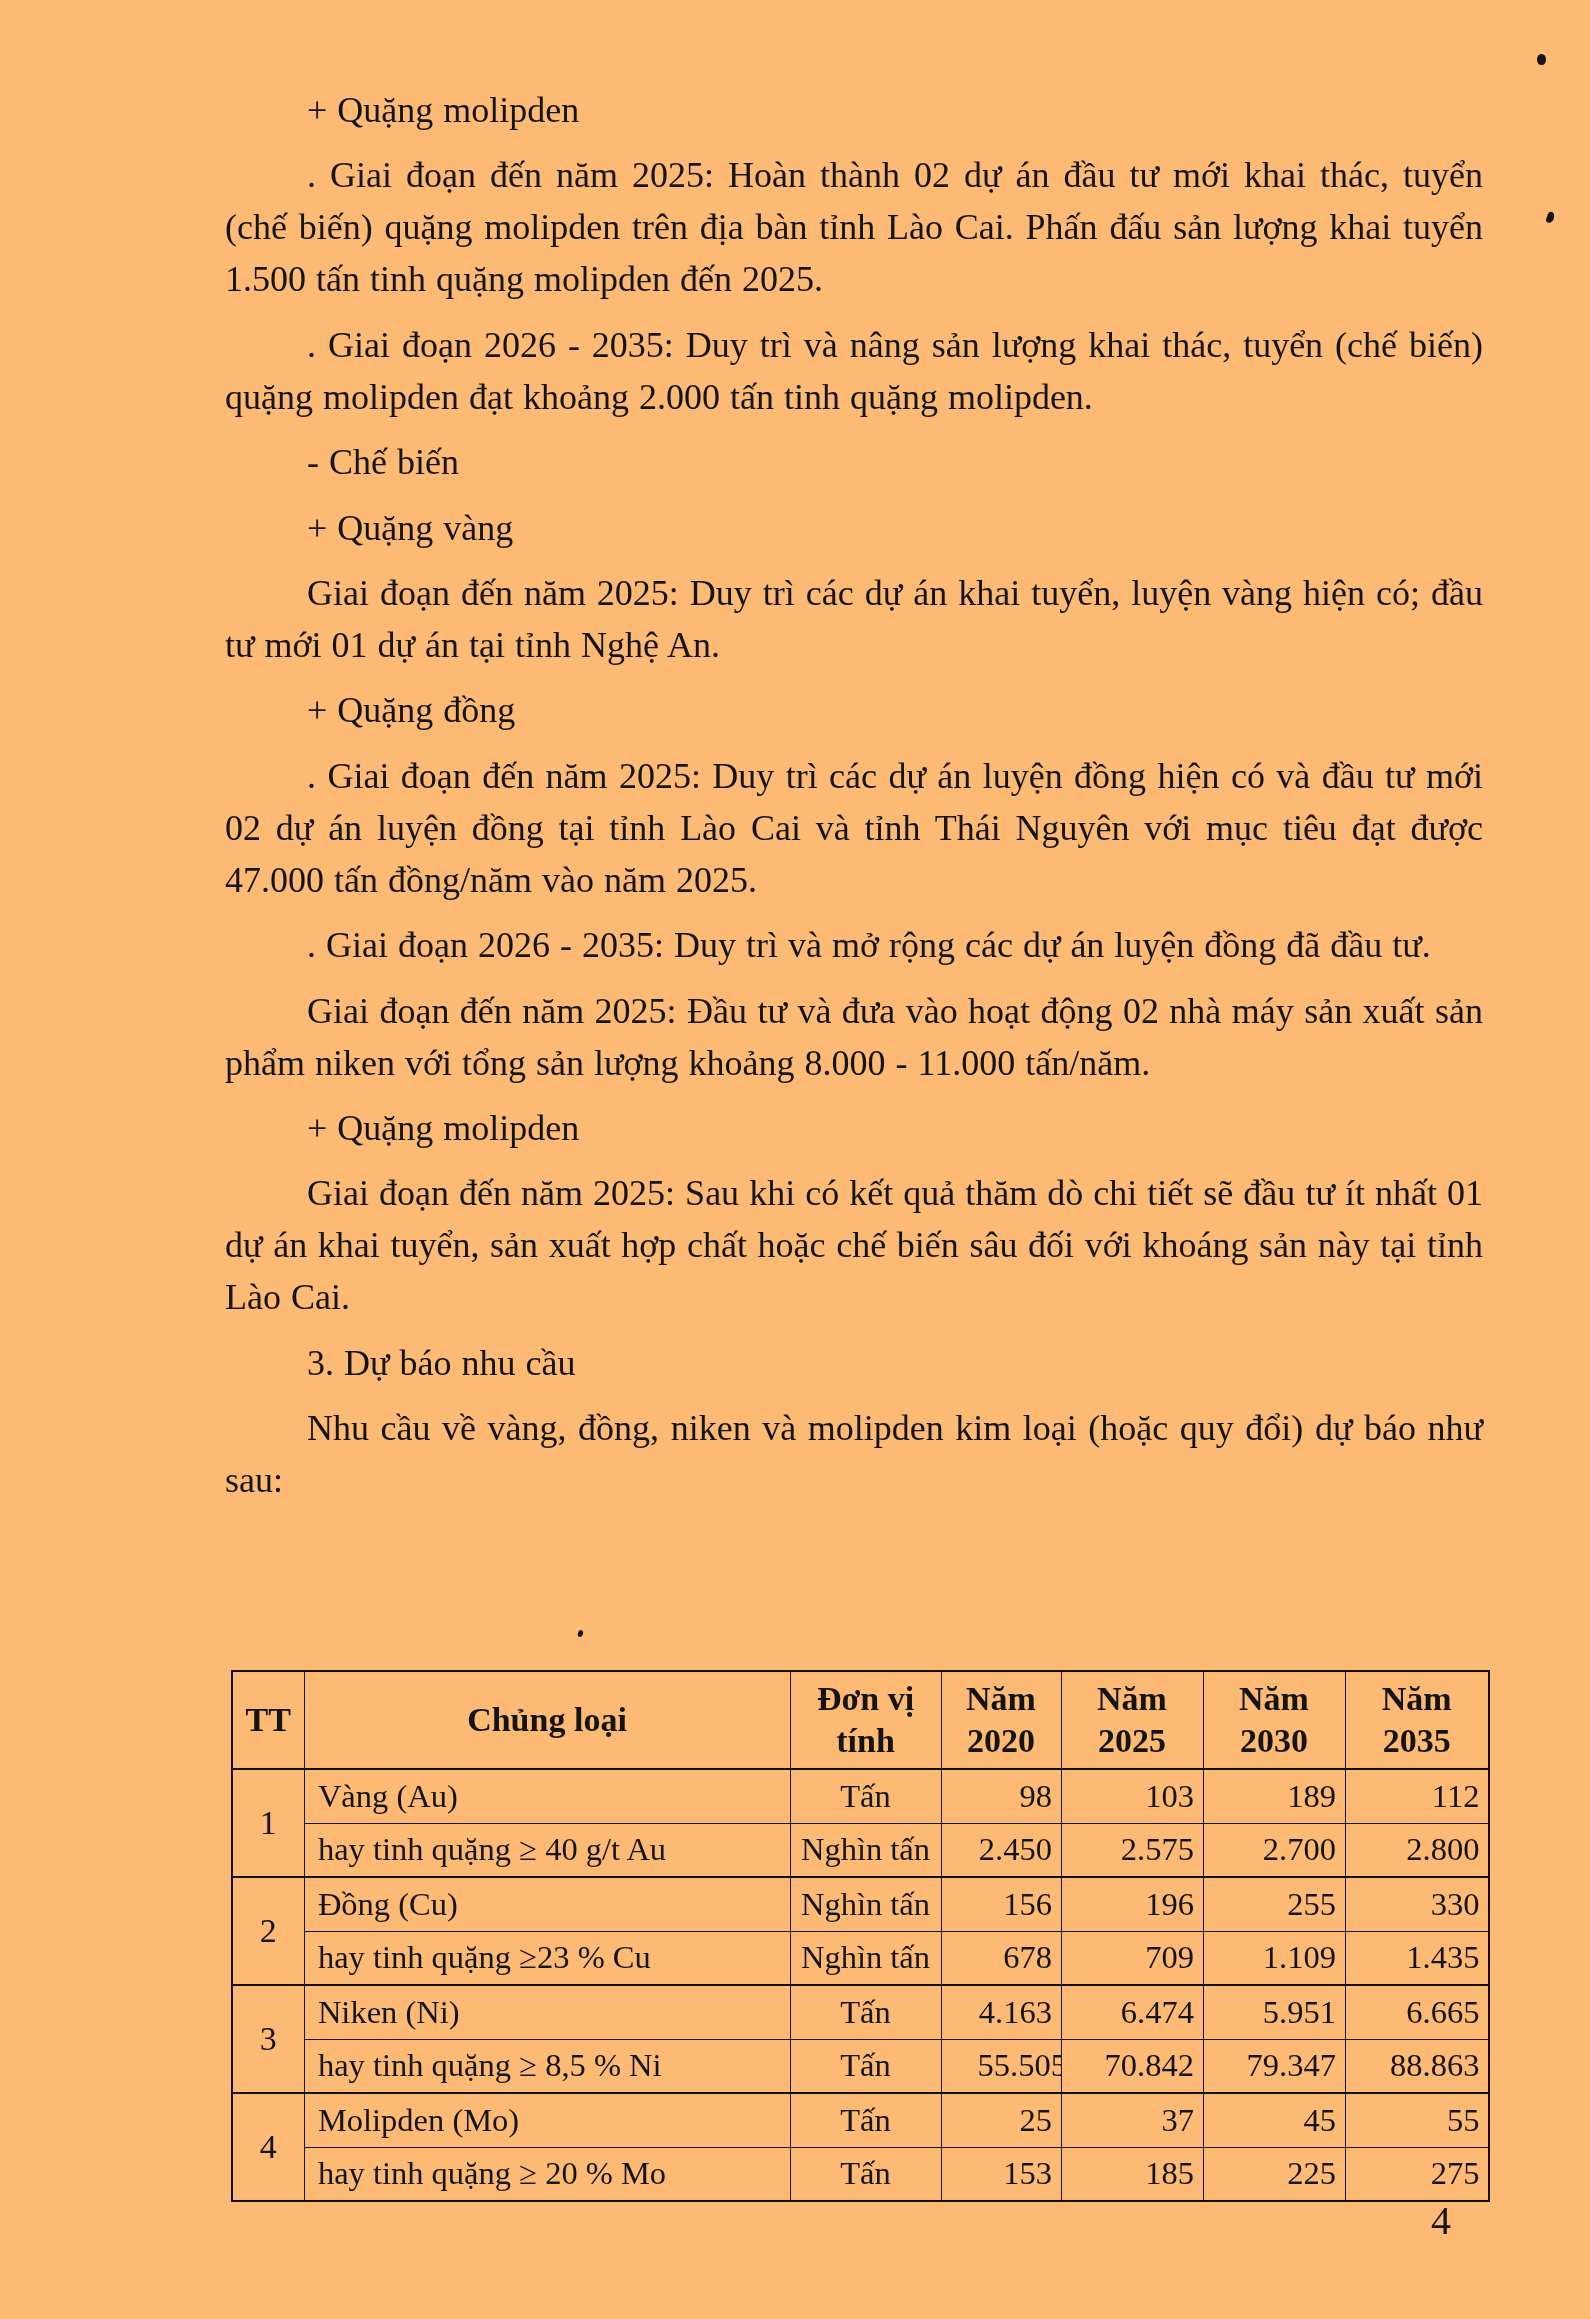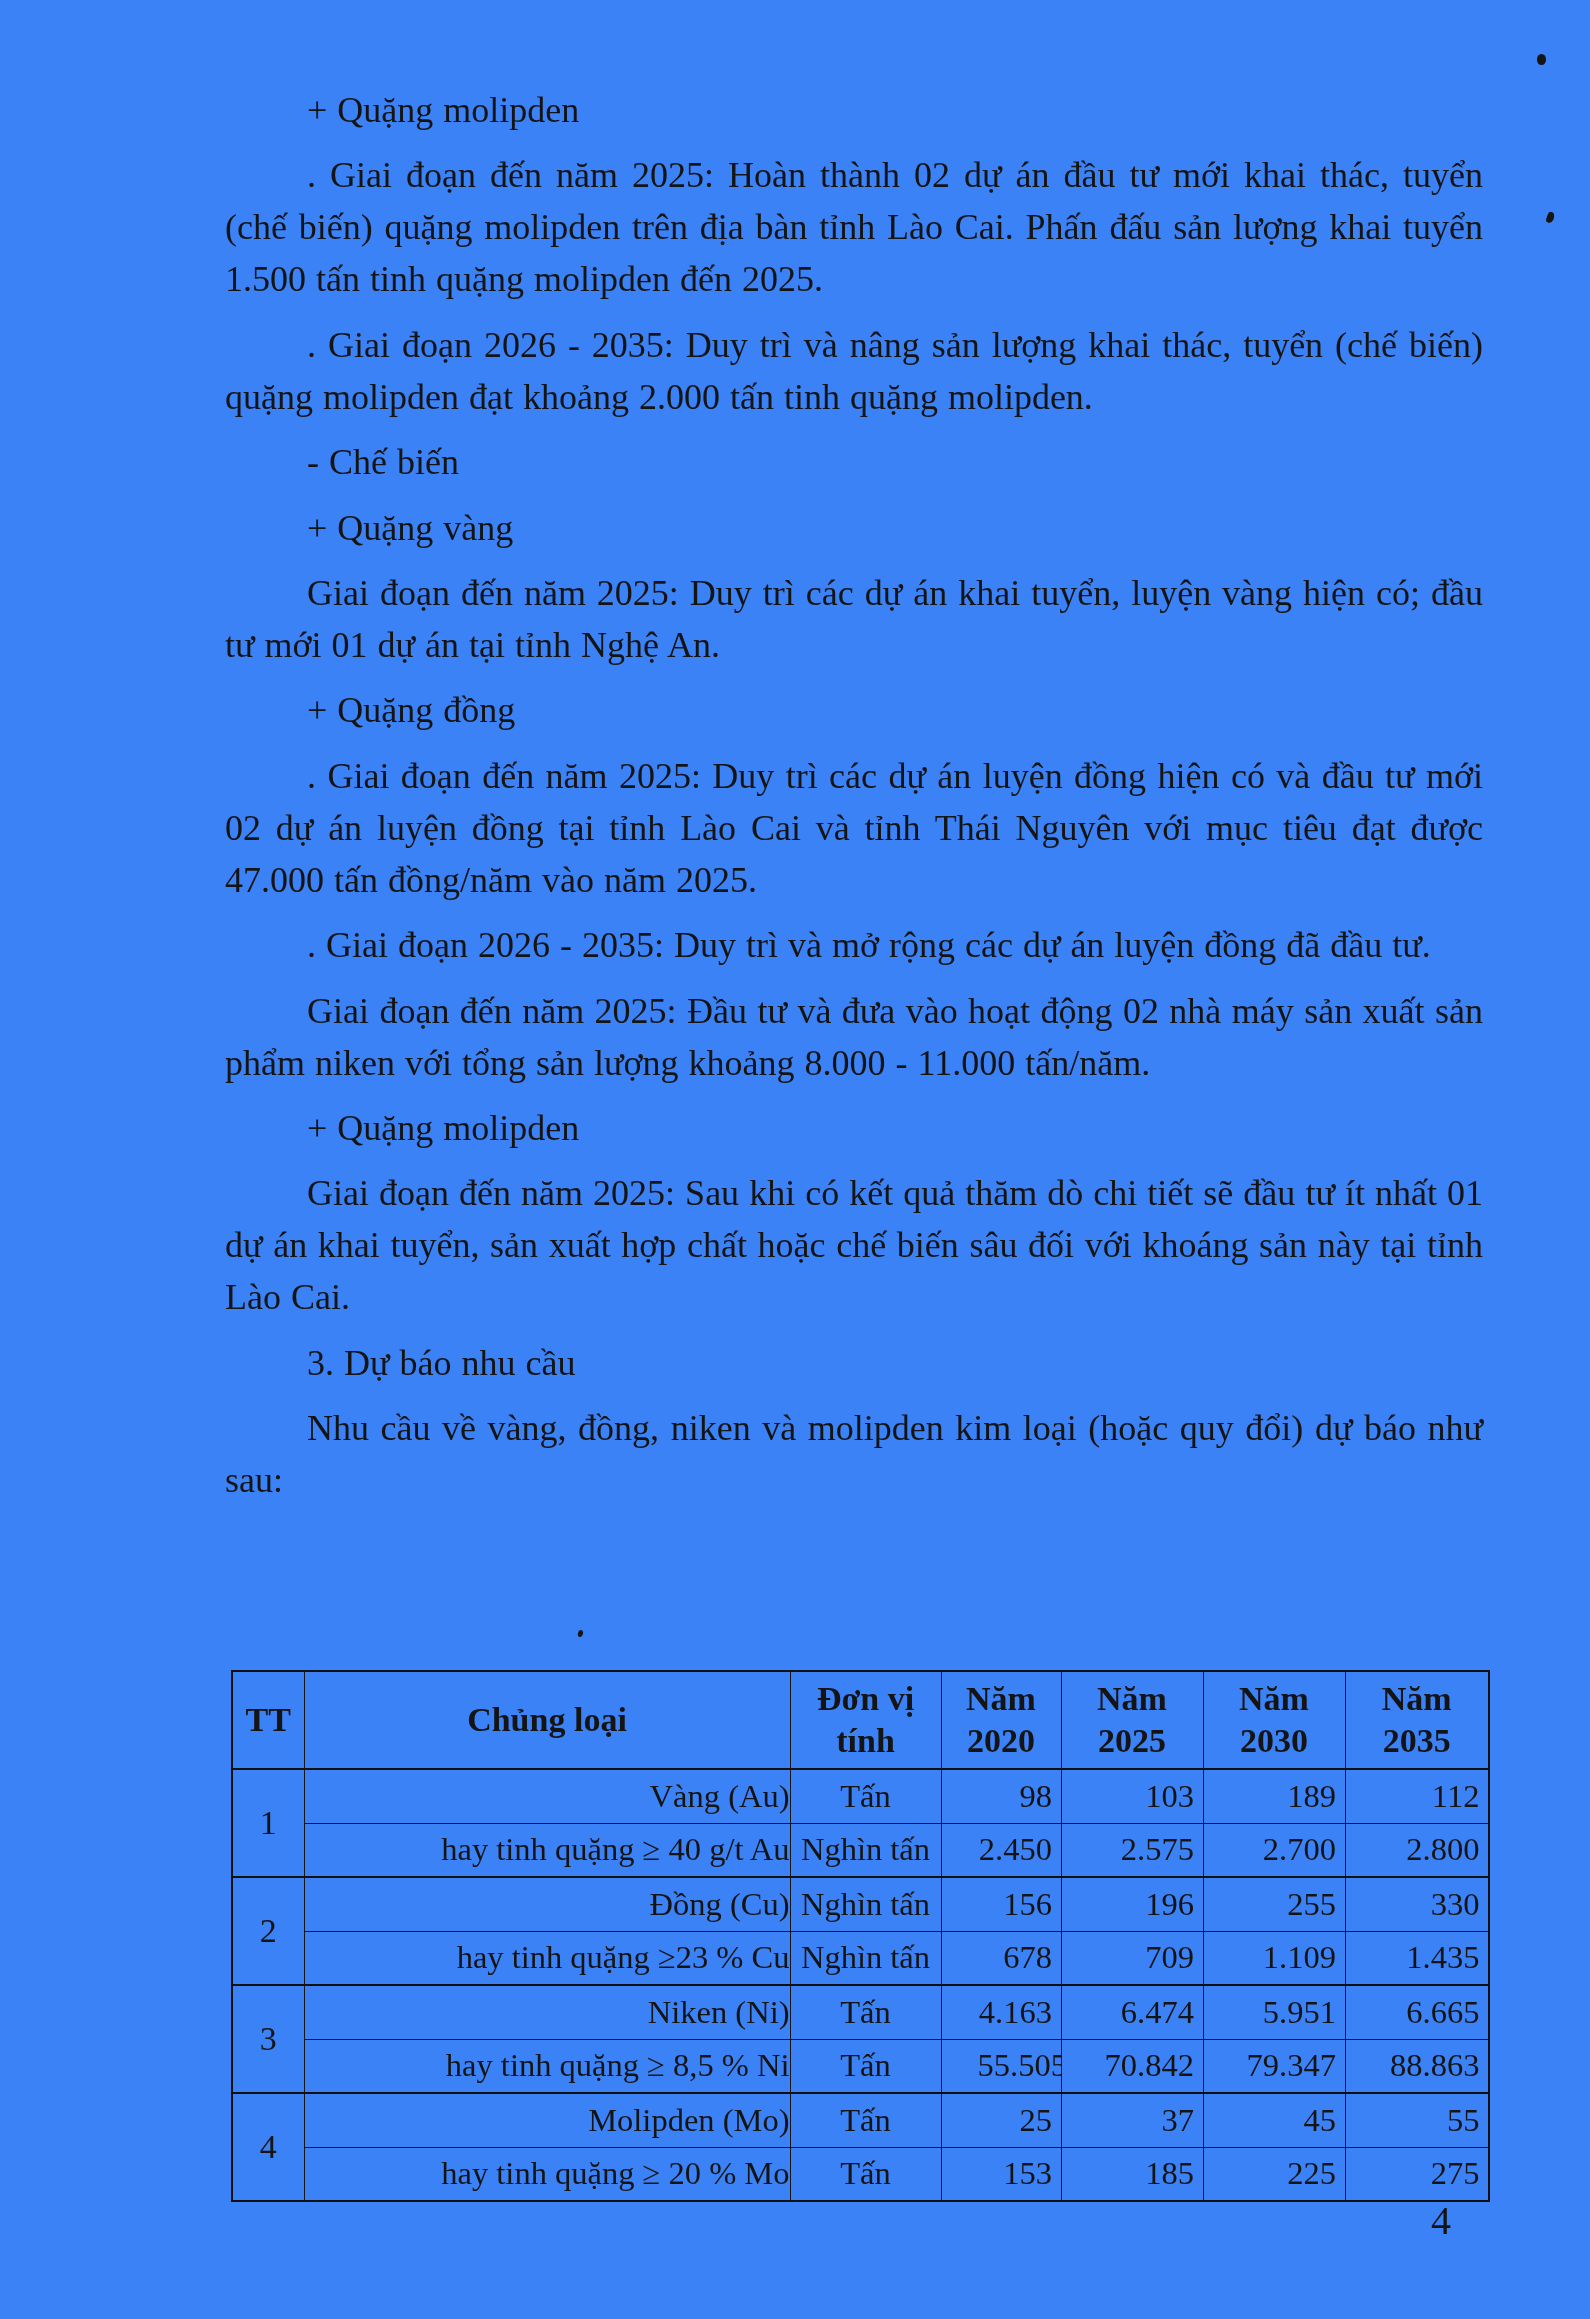--- a/index.html
+++ b/index.html
@@ -1,20 +1,20 @@
 <!DOCTYPE html>
 <html><head>
 <meta charset="utf-8">
 <style>
   html,body{margin:0;padding:0;background:#e8e8e8;}
   .page{
     position:relative;
     width:1591px;height:2320px;
     margin:0 auto;
-    background:#3b82f6;
+    background:#fdba74;
     color:#141414;
     font-family:"Liberation Serif","DejaVu Serif",serif;
     overflow:hidden;
   }
   .body-text{
     position:absolute;
     left:225px;top:84px;
     width:1258px;
     font-size:36px;
     line-height:52px;
@@ -48,21 +48,21 @@
     height:96px;
     border-bottom:2.9px solid #101010;
   }
   .doc-table tbody tr{height:54px;}
   .yr{display:block;}
   td.tt{
     text-align:center;
     font-size:34px;
     border-left:2.9px solid #101010;
   }
-  td.cat{text-align:right;padding-left:13.4px;}
+  td.cat{text-align:left;padding-left:13.4px;}
   td.unit{text-align:center;}
   td.num{text-align:right;padding-right:8.6px;padding-left:36px;}
   tr.group-start td{border-top:2.9px solid #101010;}
   .page-num{
     position:absolute;
     left:1431px;top:2199px;
     font-size:40px;
     line-height:44px;
   }
   .speck{position:absolute;background:#151515;border-radius:50%;}

